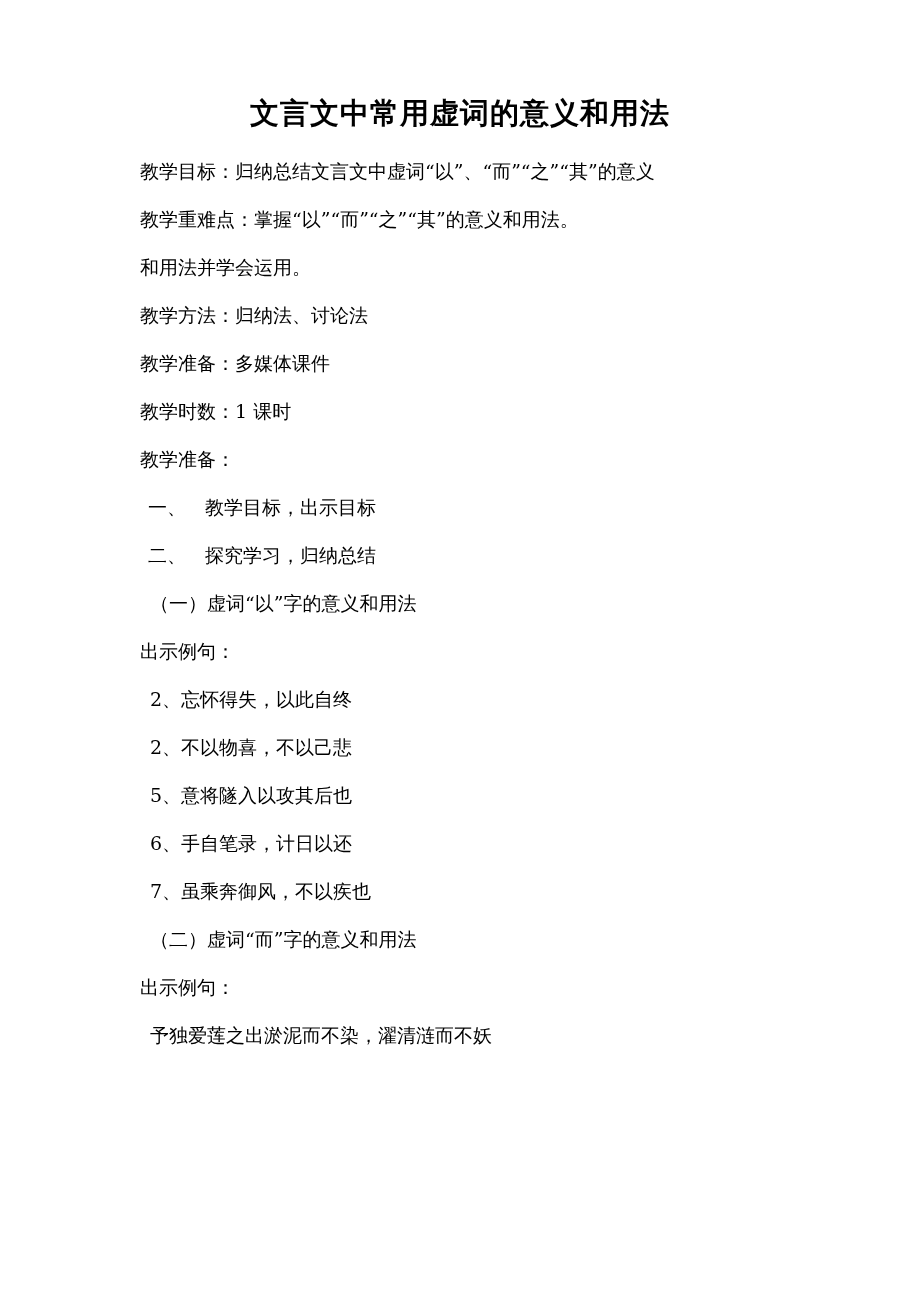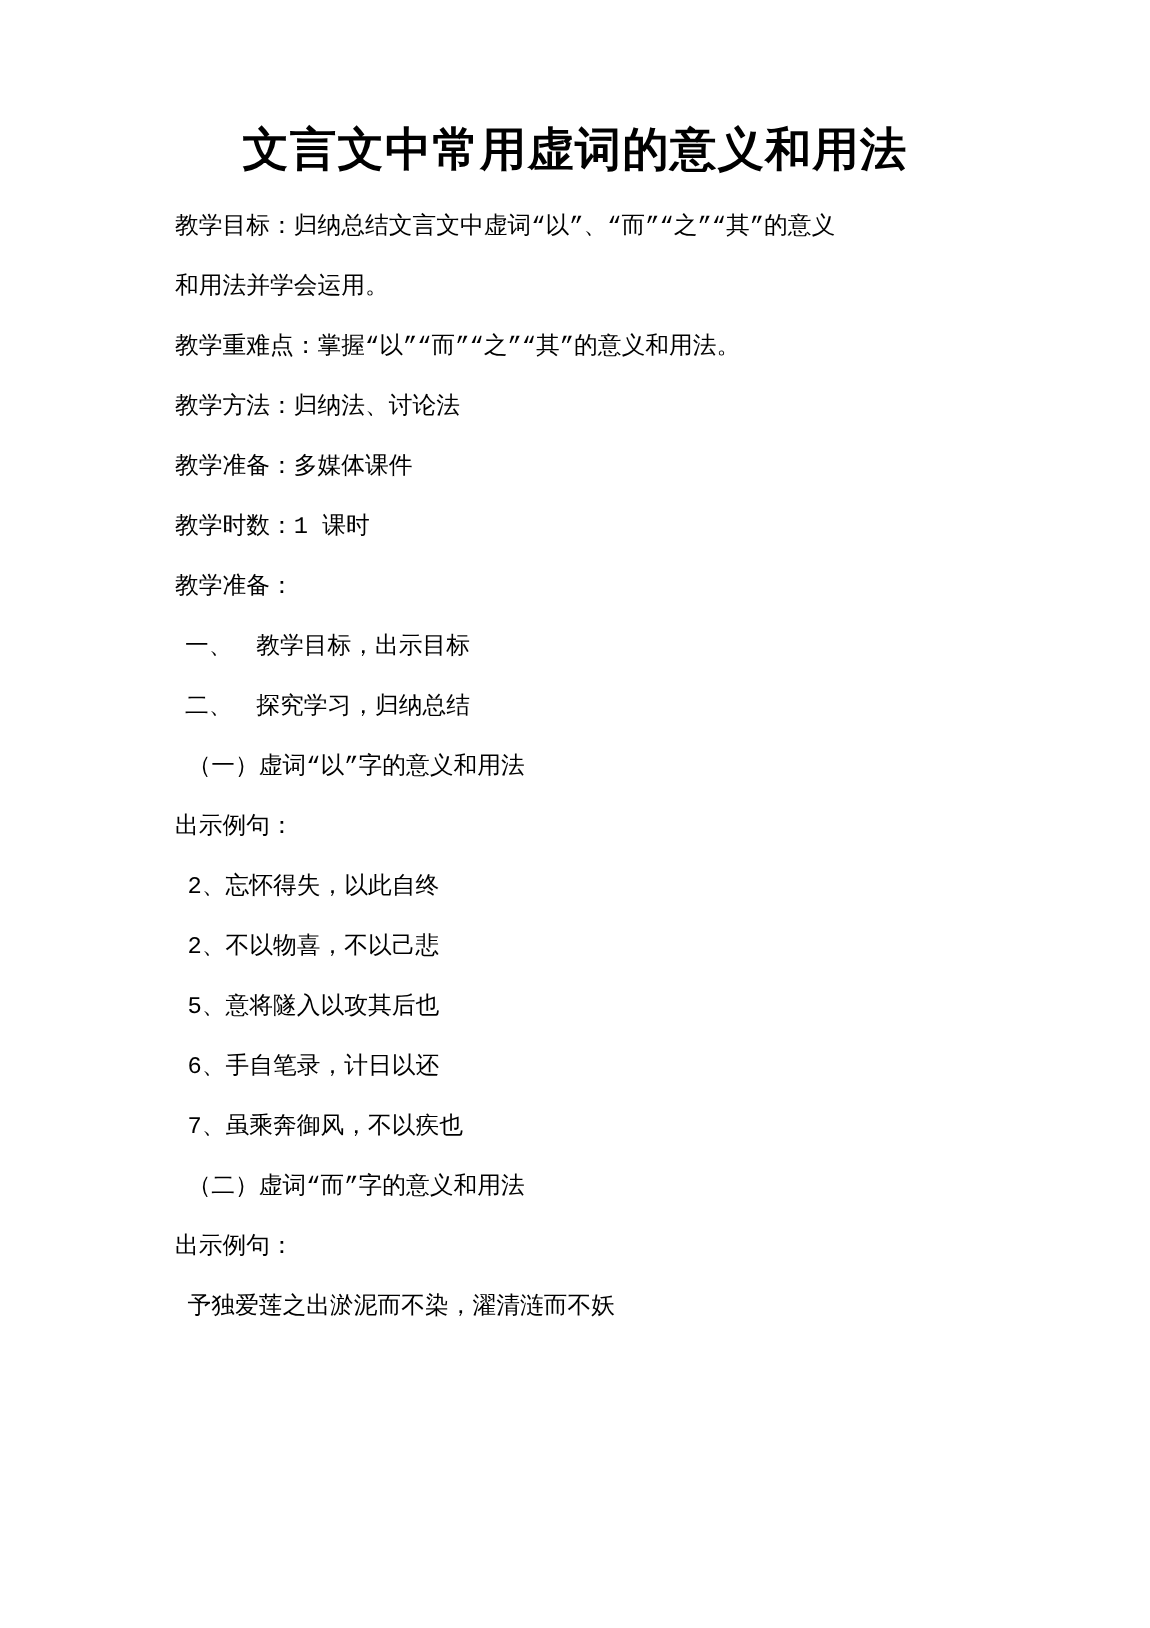--- a/index.html
+++ b/index.html
@@ -16,54 +16,53 @@
   .page {
     position: relative;
     width: 920px;
     height: 1302px;
     box-sizing: border-box;
     padding: 95px 140px 40px 140px;
   }
   .doc-title {
     font-family: "DejaVu Serif", "Liberation Serif", serif;
     font-weight: bold;
-    font-size: 37px;
+    font-size: 29px;
     text-align: center;
     letter-spacing: 1px;
     margin: 0 0 14px 0;
     line-height: 1.3;
   }
   .para {
     font-size: 19px;
     line-height: 48px;
     margin: 0;
     text-align: left;
     white-space: pre-wrap;
-    font-family: Liberation Mono, monospace;
   }
   .para.hang {
     padding-left: 10px;
   }
   .para.list-item {
     padding-left: 8px;
   }
   .para.num-item {
     padding-left: 10px;
   }
 </style>
 </head>
 <body>
 
 <div class="page">
 
   <h1 class="doc-title">文言文中常用虚词的意义和用法</h1>
 
   <p class="para">教学目标：归纳总结文言文中虚词“以”、“而”“之”“其”的意义</p>
+  <p class="para">教学重难点：掌握“以”“而”“之”“其”的意义和用法。</p>
   <p class="para">和用法并学会运用。</p>
-  <p class="para">教学重难点：掌握“以”“而”“之”“其”的意义和用法。</p>
   <p class="para">教学方法：归纳法、讨论法</p>
   <p class="para">教学准备：多媒体课件</p>
   <p class="para">教学时数：1 课时</p>
   <p class="para">教学准备：</p>
   <p class="para list-item">一、　教学目标，出示目标</p>
   <p class="para list-item">二、　探究学习，归纳总结</p>
   <p class="para hang">（一）虚词“以”字的意义和用法</p>
   <p class="para">出示例句：</p>
   <p class="para num-item">2、忘怀得失，以此自终</p>
   <p class="para num-item">2、不以物喜，不以己悲</p>

